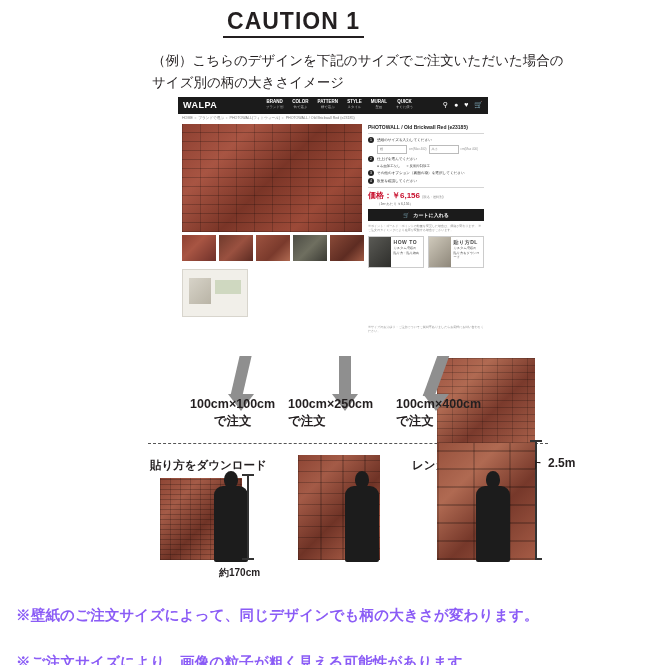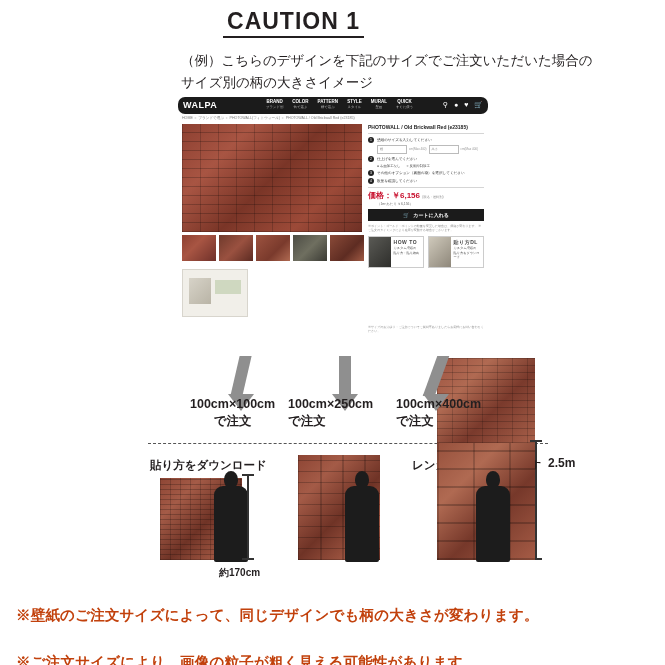--- a/index.html
+++ b/index.html
@@ -39,41 +39,39 @@
 
   
   .lead {
     position: absolute;
     left: 152px;
     top: 50px;
     width: 420px;
     font-size: 13.5px;
     line-height: 1.6;
     color: #231f20;
-    margin-left: 29px;
   }
 
   
   .browser {
     position: absolute;
     left: 178px;
     top: 97px;
     width: 310px;
     height: 250px;
     background: #ffffff;
     font-size: 4px;
     overflow: hidden;
   }
   .bar {
     position: absolute;
     left: 0; top: 0;
     width: 310px; height: 17px;
     background: #1b1b1b;
     color: #fff;
-    border-radius: 7px;
   }
   .logo {
     position: absolute;
     left: 5px; top: 3px;
     font-size: 9px;
     font-weight: bold;
     letter-spacing: 0.5px;
     color: #ffffff;
   }
   .navitems {
@@ -385,21 +383,21 @@
     font-size: 10px;
     font-weight: bold;
   }
 
   
   .warn {
     position: absolute;
     left: 16px;
     font-size: 14.5px;
     font-weight: bold;
-    color: #c2410c;
+    color: #8b5cf6;
     letter-spacing: 0.2px;
   }
 </style>
 </head>
 <body>
 
 <div class="page">
 
   <div class="title">
     <span>CAUTION 1</span>

